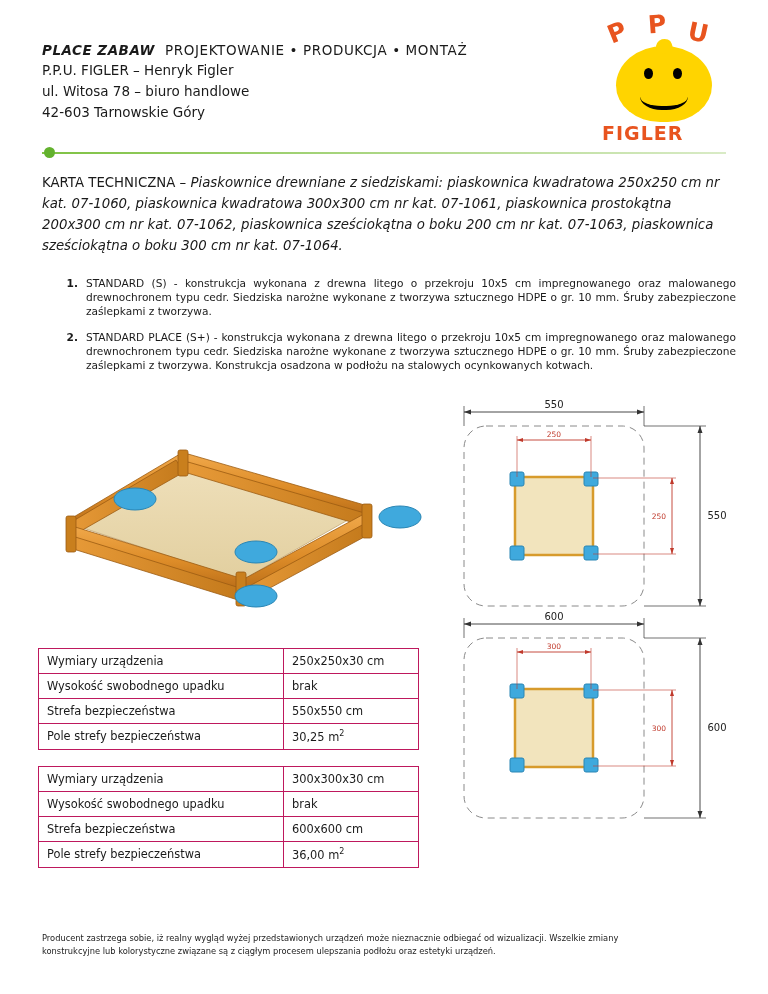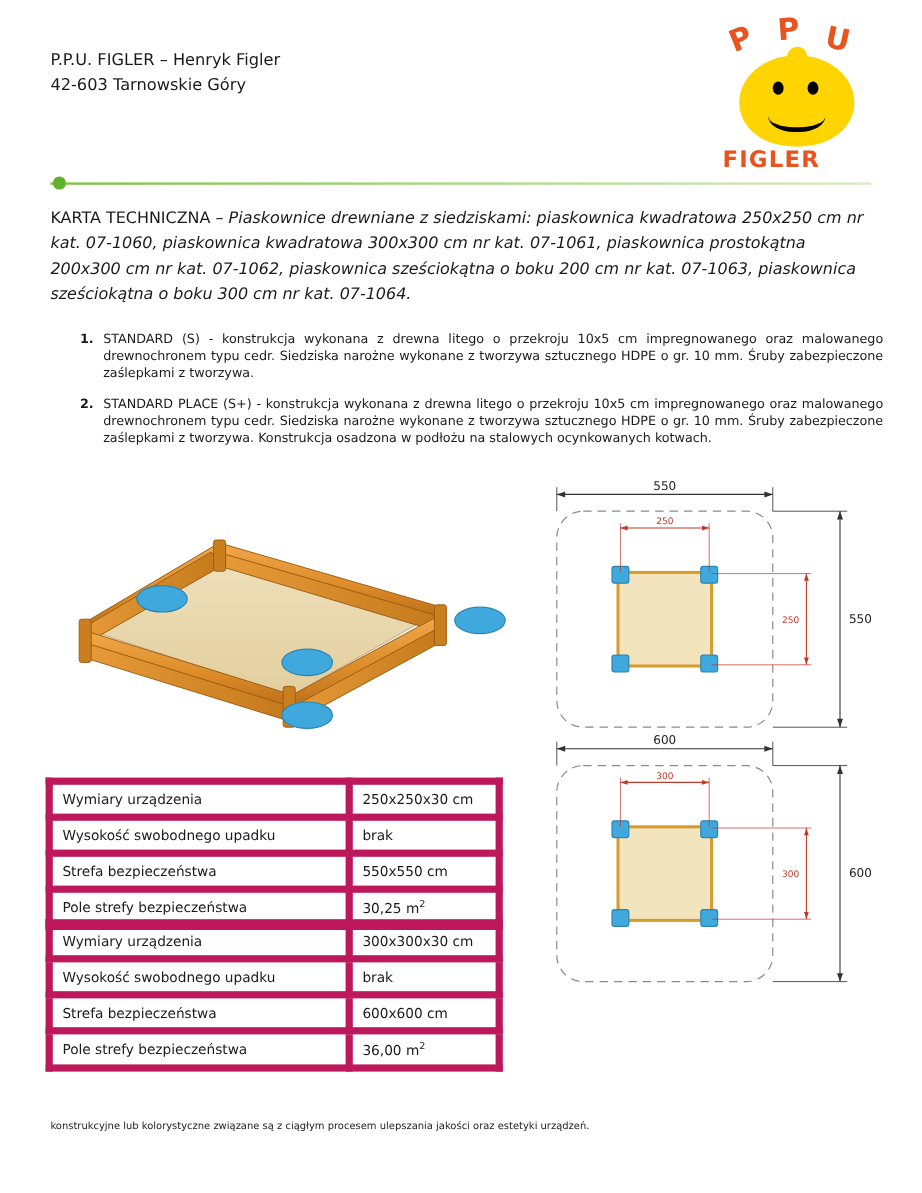--- a/index.html
+++ b/index.html
@@ -213,21 +213,21 @@
 
   
   .spec-table {
     position: absolute;
     left: 38px;
     width: 381px;
     border-collapse: collapse;
     font-size: 11.4px;
   }
   .spec-table td {
-    border: 6px solid #be185d;
+    border: 1px solid #be185d;
     padding: 5px 8px;
     height: 12px;
   }
   .spec-table td.k { width: 228px; }
   .table-1 { top: 648px; }
   .table-2 { top: 766px; }
   sup { font-size: 8px; }
 
   
   .drawing {
@@ -246,21 +246,25 @@
     line-height: 12.6px;
     color: #222;
   }
 </style>
 </head>
 <body>
 
 <div class="page">
 
   <div class="header">
+    <div class="hdr-line1">
+      <span class="hdr-brand">PLACE ZABAW</span><span class="hdr-sub">PROJEKTOWANIE • PRODUKCJA • MONTAŻ</span>
+    </div>
     <div class="hdr-line">P.P.U. FIGLER – Henryk Figler</div>
+    <div class="hdr-line">ul. Witosa 78 – biuro handlowe</div>
     <div class="hdr-line">42-603 Tarnowskie Góry</div>
   </div>
 
   <div class="logo">
     <span class="letter lp">P</span>
     <span class="letter lp2">P</span>
     <span class="letter lu">U</span>
     <div class="smiley">
       <div class="tuft"></div>
       <div class="eye l"></div>
@@ -453,16 +457,17 @@
       <line x1="268" y1="34" x2="268" y2="214" stroke="#333" stroke-width="0.9"></line>
       <line x1="212" y1="34" x2="274" y2="34" stroke="#333" stroke-width="0.7"></line>
       <line x1="212" y1="214" x2="274" y2="214" stroke="#333" stroke-width="0.7"></line>
       <polygon points="268,34 265.5,41 270.5,41" fill="#333"></polygon>
       <polygon points="268,214 265.5,207 270.5,207" fill="#333"></polygon>
       <text x="285" y="127" font-size="10" fill="#222" text-anchor="middle" font-family="DejaVu Sans, sans-serif">600</text>
     </svg>
   </div>
 
   <div class="footer">
-    <div>konstrukcyjne lub kolorystyczne związane są z ciągłym procesem ulepszania jakości oraz estetyki urządzeń.</div>
+    <div>Producent zastrzega sobie, iż realny wygląd wyżej przedstawionych urządzeń może nieznacznie odbiegać od wizualizacji. Wszelkie zmiany</div>
+    <div>konstrukcyjne lub kolorystyczne związane są z ciągłym procesem ulepszania podłożu oraz estetyki urządzeń.</div>
   </div>
 
 </div>
 
 </body></html>

